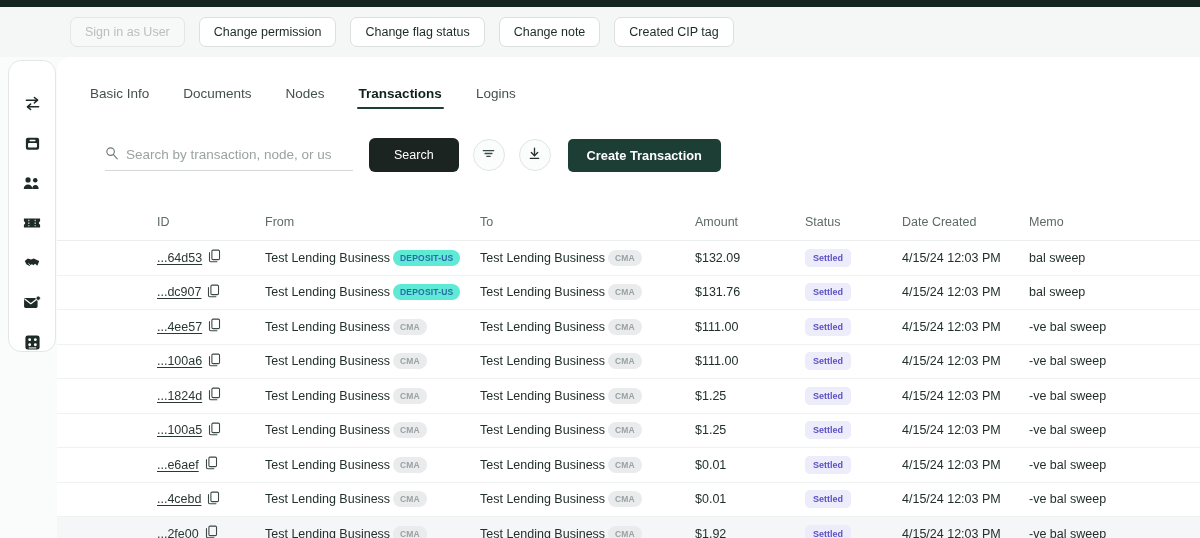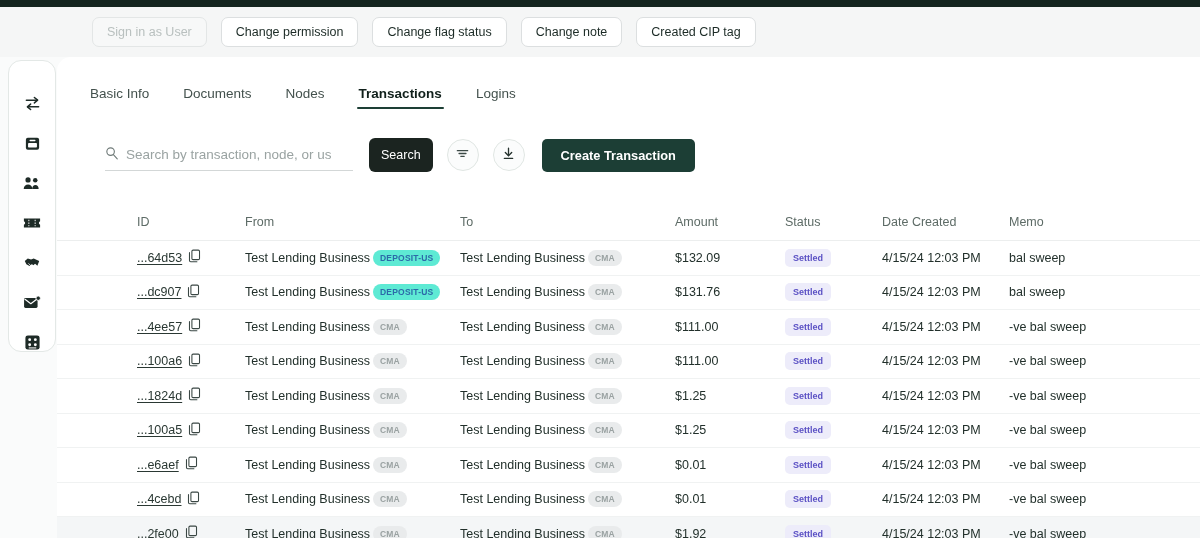--- a/index.html
+++ b/index.html
@@ -21,21 +21,21 @@
   .backdrop {
     position: absolute; top: 7px; left: 0; width: 1200px; height: 531px;
     background: #fafbfb;
   }
 
   
   .action-bar {
     position: absolute; top: 7px; left: 0; width: 1200px; height: 50px;
     background: #f5f6f6;
     display: flex; align-items: center; gap: 14px;
-    padding-left: 92px;
+    padding-left: 70px;
   }
   .abtn {
     height: 30px; padding: 0 14px;
     background: #ffffff;
     border: 1px solid #dcdfe0;
     border-radius: 7px;
     font-size: 12.5px; color: #1c2b26;
     display: flex; align-items: center; justify-content: center;
     cursor: pointer; white-space: nowrap;
   }
@@ -95,21 +95,21 @@
     display: flex; align-items: center; gap: 7px;
   }
   .search-input {
     border: none; outline: none; background: transparent;
     font-family: "Liberation Sans", sans-serif;
     font-size: 13.5px; color: #2a3833; width: 205px;
   }
   .search-input::placeholder { color: #9aa3a2; }
   .search-btn {
     margin-left: 16px;
-    height: 34px; padding: 0 12px;
+    height: 34px; padding: 0 25px;
     background: #1b2420; color: #ffffff;
     border: none; border-radius: 6px;
     font-family: "Liberation Sans", sans-serif;
     font-size: 12.5px; cursor: pointer;
   }
   .circ-btn {
     margin-left: 14px;
     width: 32px; height: 32px; border-radius: 50%;
     border: 1px solid #e0e6e3; background: #fbfcfc;
     display: flex; align-items: center; justify-content: center;
@@ -135,21 +135,21 @@
     color: #5d6b66; font-size: 12.5px;
   }
   .trow {
     display: flex; align-items: center;
     height: 34.5px;
     padding: 0 0 0 80px;
     border-bottom: 1px solid #f0f2f2;
     font-size: 12.5px; color: #22302b;
   }
   .trow.hovered { background: #f4f6f7; }
-  .c-id    { width: 108px; display: flex; align-items: center; gap: 6px; }
+  .c-id    { width: 108px; display: flex; align-items: center; gap: 6px; margin-left: 20px; }
   .c-from  { width: 215px; display: flex; align-items: center; gap: 0; }
   .c-to    { width: 215px; display: flex; align-items: center; gap: 0; }
   .c-amt   { width: 110px; }
   .c-stat  { width: 97px; }
   .c-date  { width: 127px; }
   .c-memo  { width: 150px; }
 
   .idlink {
     color: #2a3833; text-decoration: underline;
     text-underline-offset: 2px; cursor: pointer; font-size: 12.5px; text-align: center;

